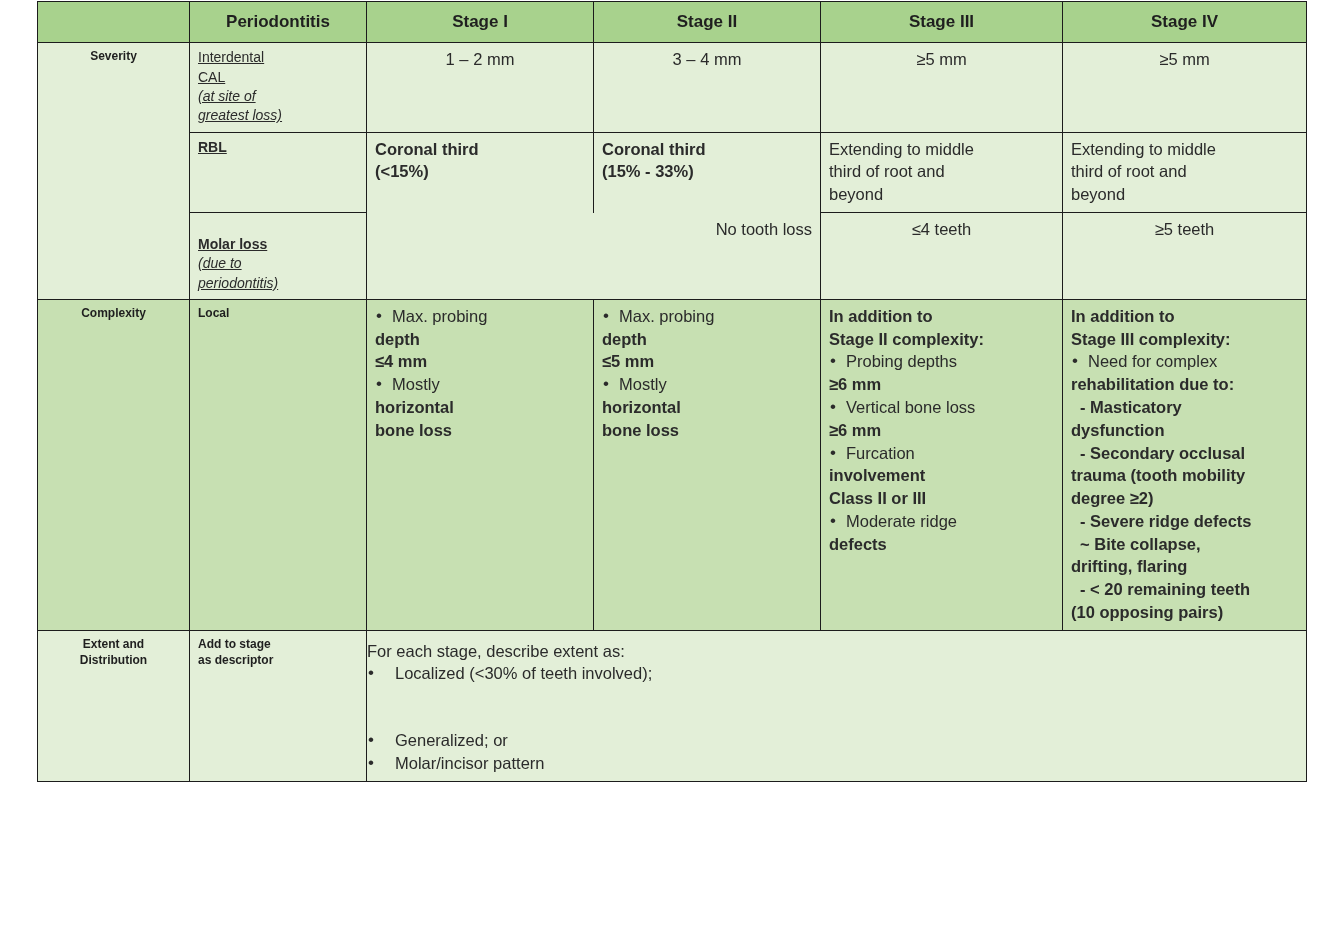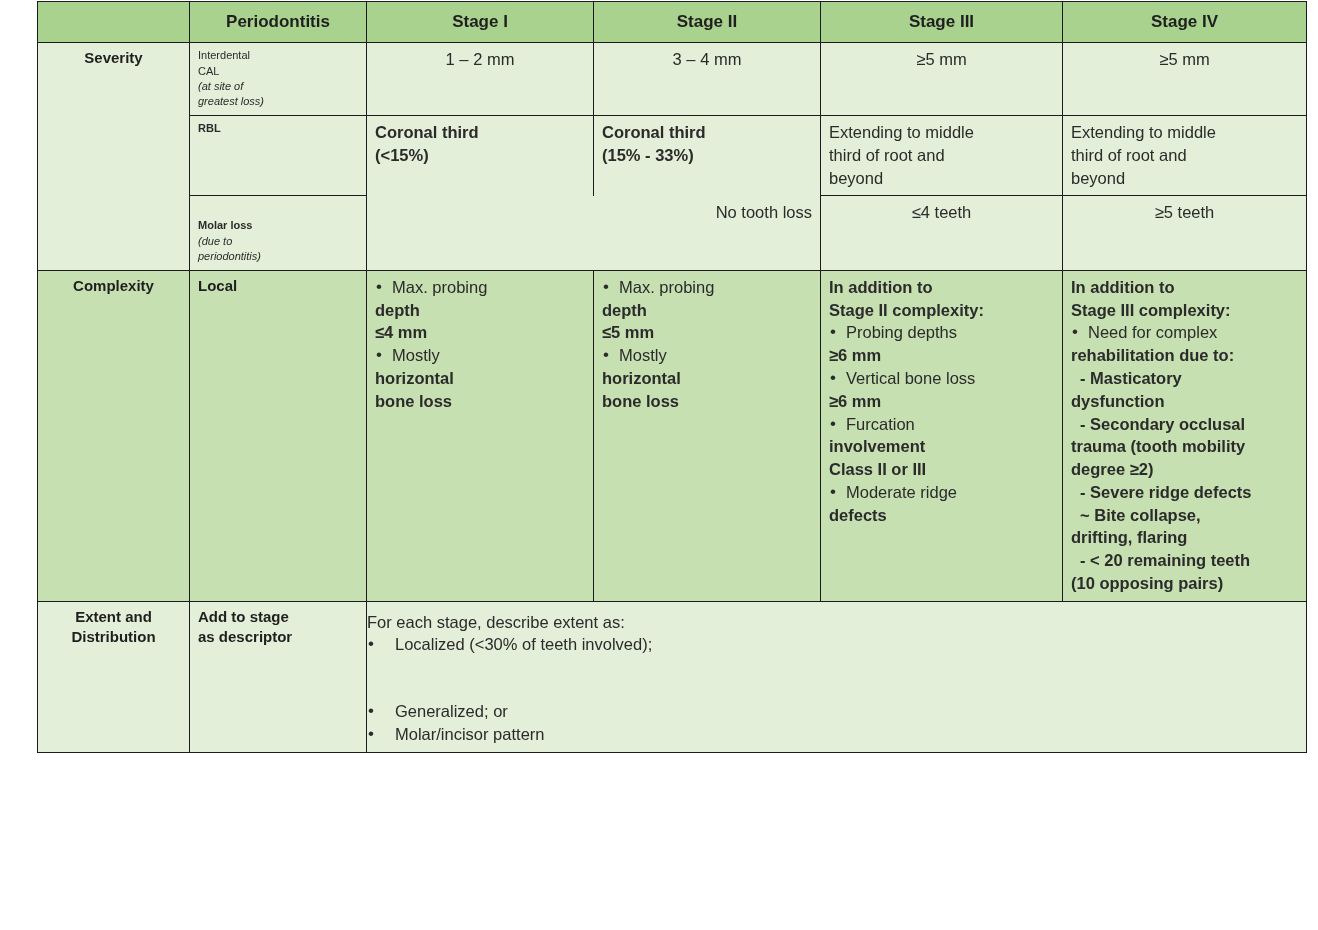--- a/index.html
+++ b/index.html
@@ -56,25 +56,26 @@
     padding-bottom: 9px;
     vertical-align: middle;
   }
   td.head-blank { background: #a8d28d; }
 
   
   td.rowlabel {
     text-align: center;
     vertical-align: middle;
     font-weight: bold;
-    font-size: 15px;
+    font-size: 12px;
     color: #1f1f1f;
   }
   td.param {
-    font-size: 11px;
+    font-size: 14px;
+    text-decoration: underline;
   }
   td.param b { font-weight: bold; }
   .ital { font-style: italic; }
 
   .ctr { text-align: center; }
   .mid { vertical-align: middle; }
 
   
   .band-complex td { background: #c7e0b2 !important; }
 

